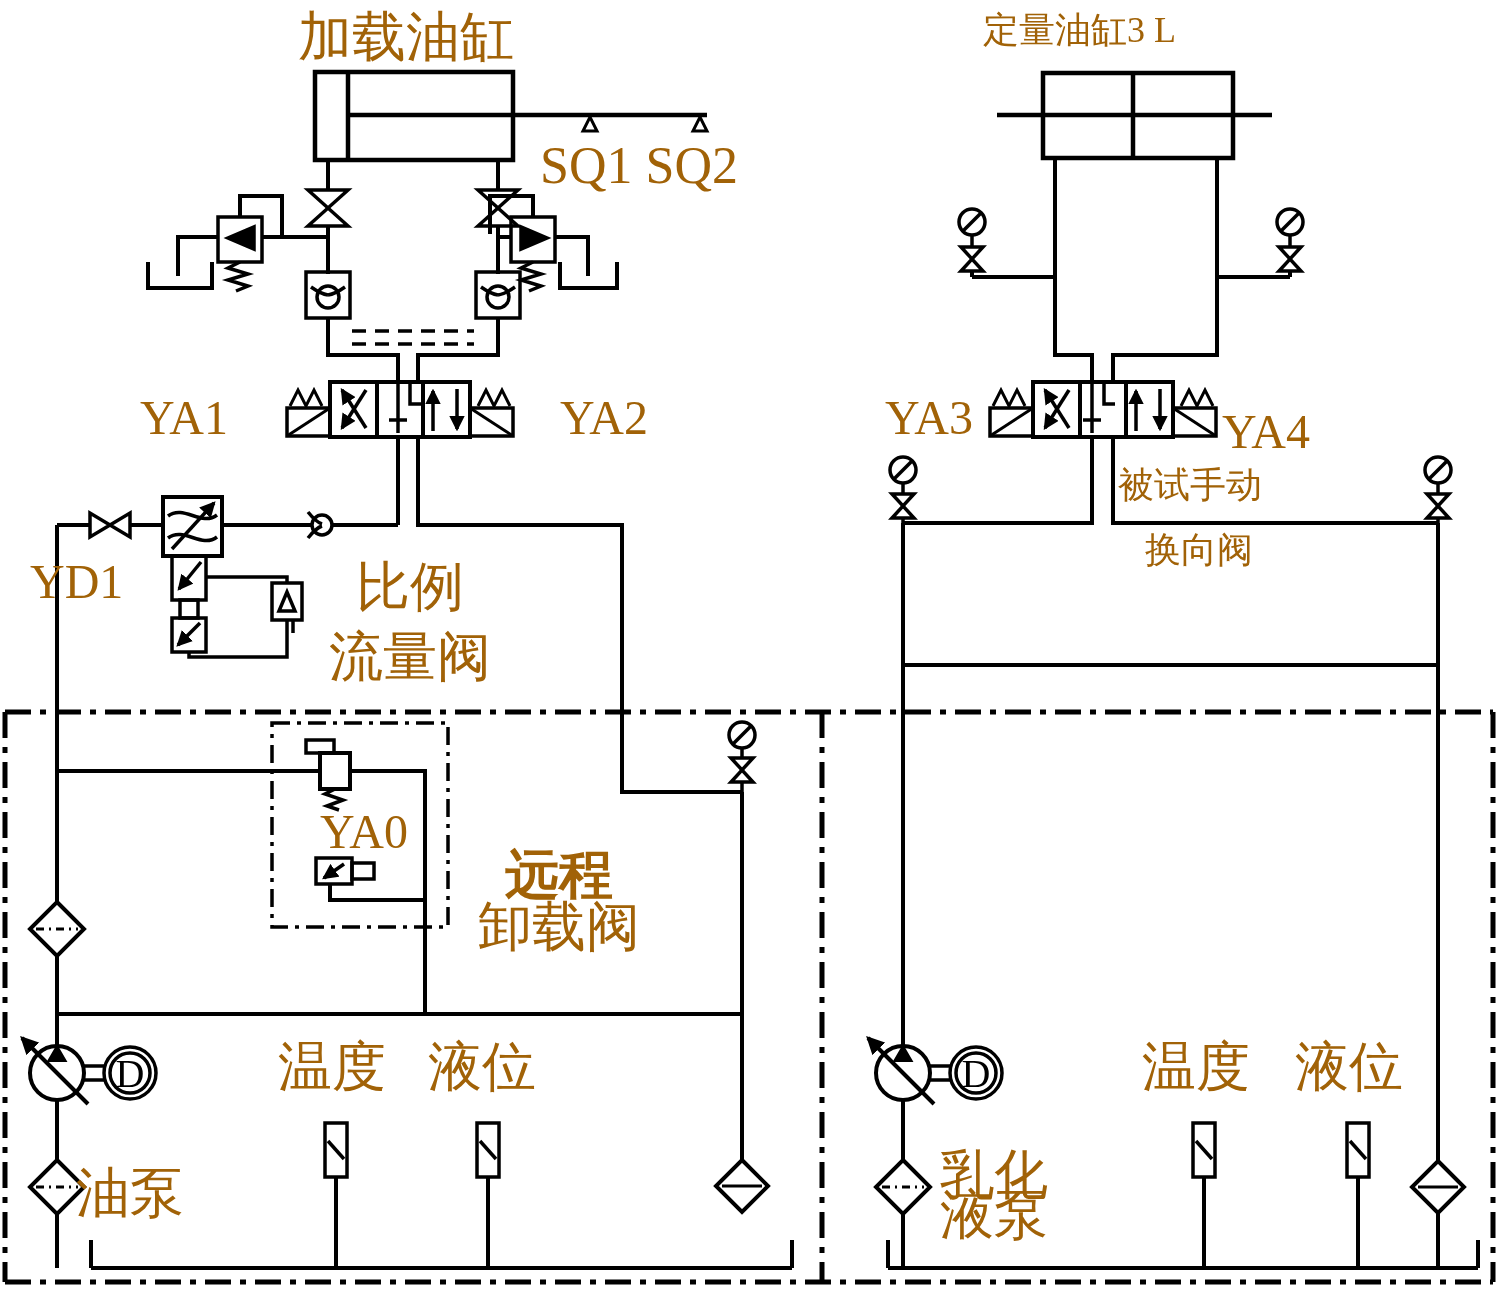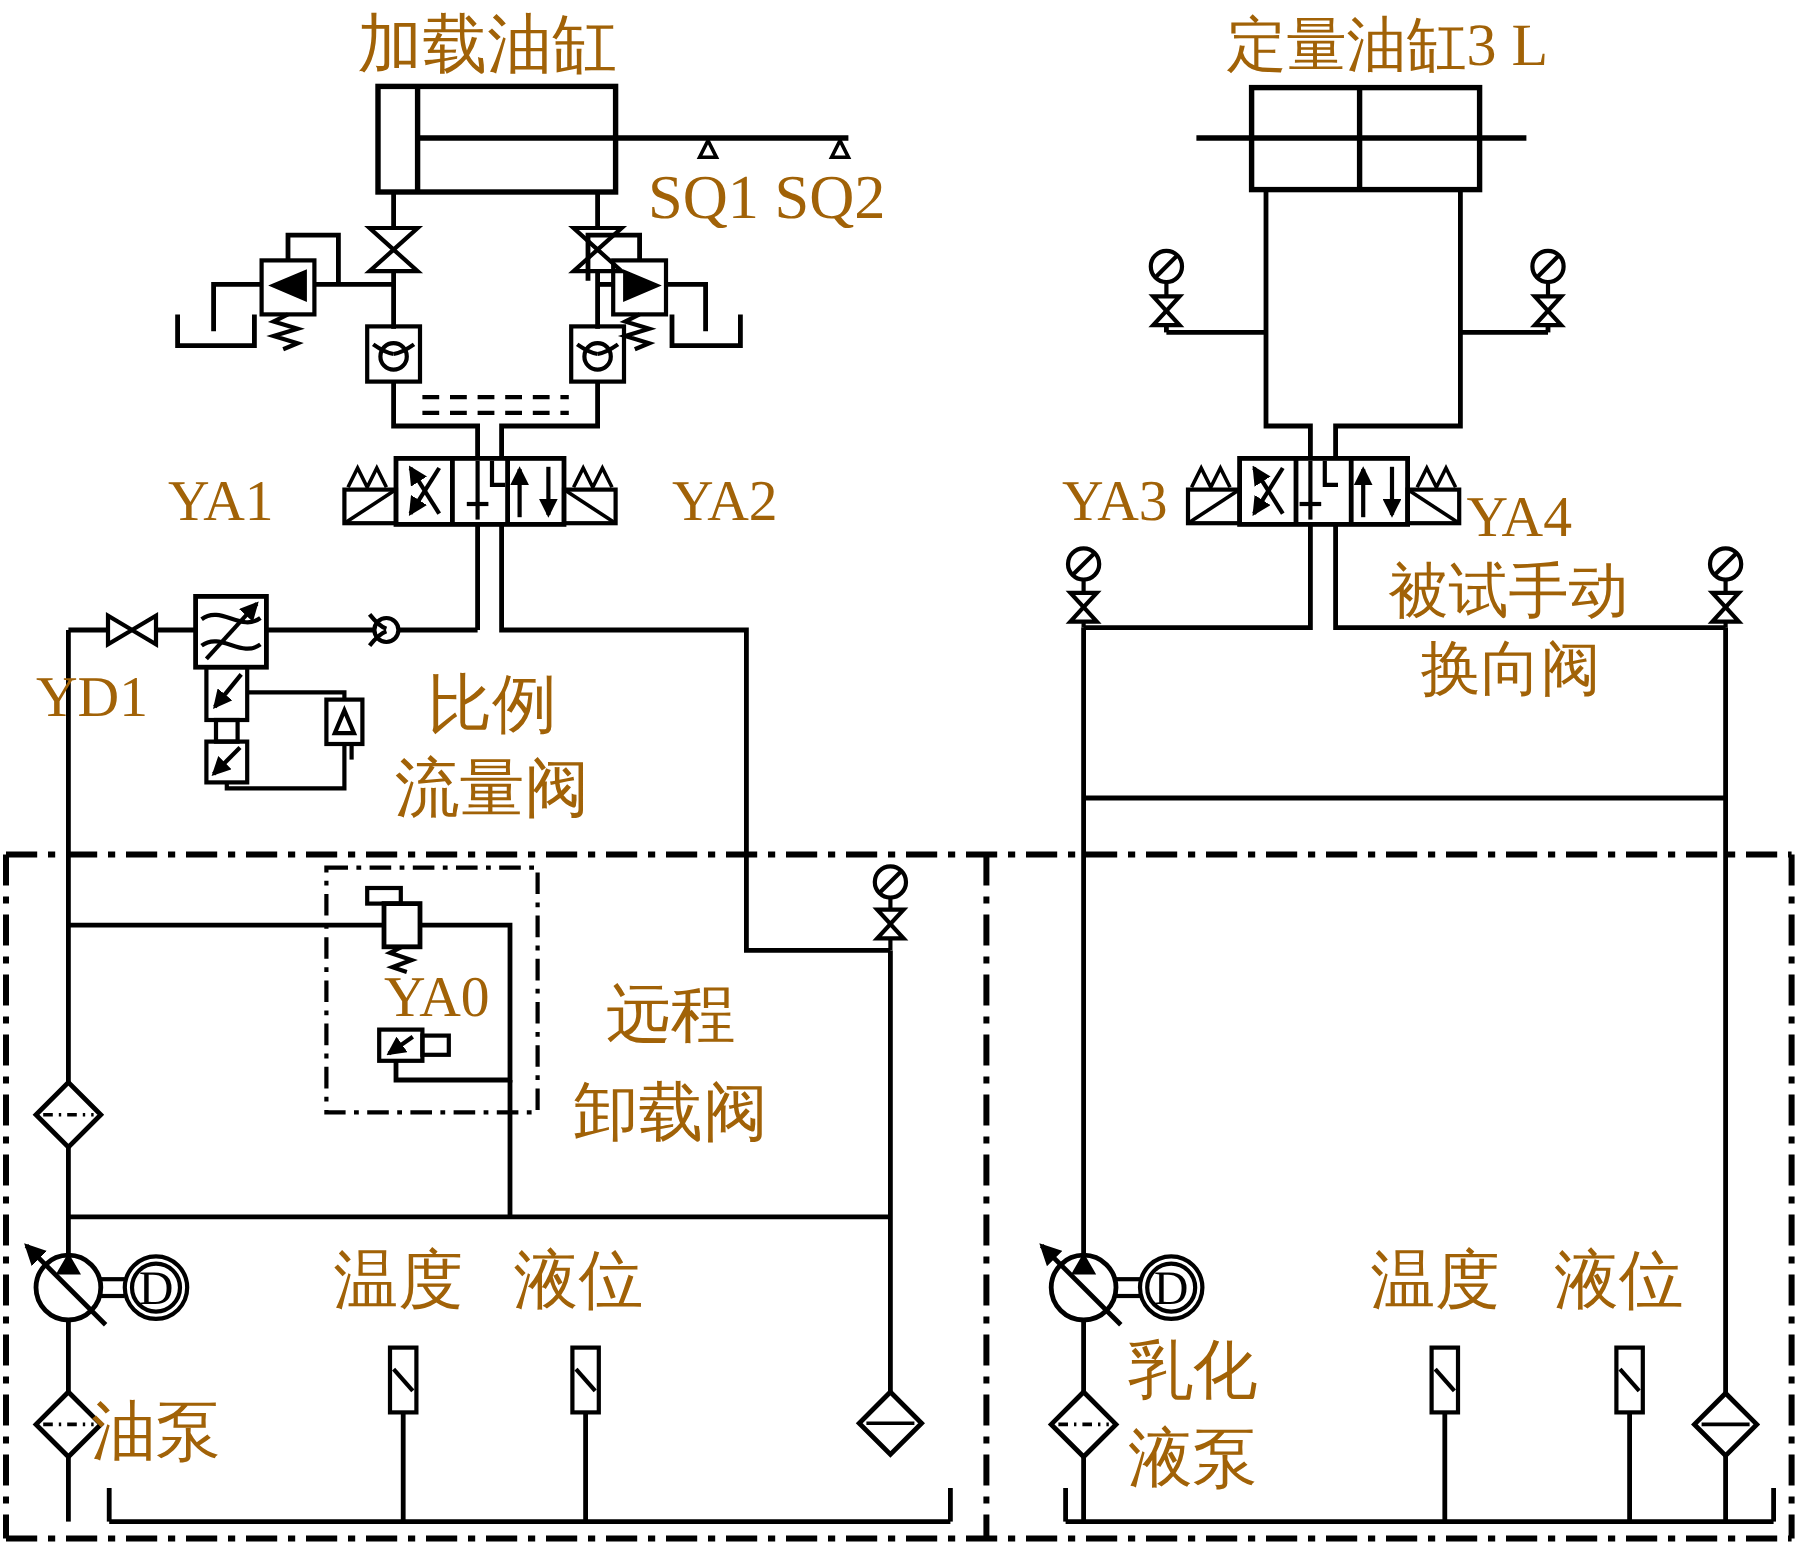--- a/index.html
+++ b/index.html
@@ -1,21 +1,21 @@
 <!DOCTYPE html>
 <html><head>
 <meta charset="utf-8">
 <style>
   html,body{margin:0;padding:0;background:#ffffff;}
   #stage{position:relative;width:1500px;height:1289px;background:#fff;overflow:hidden;
          font-family:"Liberation Serif","DejaVu Serif",serif;}
   #stage svg{position:absolute;left:0;top:0;}
   .lbl{position:absolute;color:#a16207;white-space:nowrap;line-height:1;
        font-family:"Liberation Serif","DejaVu Serif",serif;}
-  .f54{font-size:54px;} .f50{font-size:50px;margin-left:39px;} .f48{font-size:48px;} .f52{font-size:52px;}
+  .f54{font-size:54px;} .f50{font-size:36px;} .f48{font-size:48px;} .f52{font-size:52px;}
 </style>
 </head>
 <body>
 
 <div id="stage">
 
 <svg width="1500" height="1289" viewBox="0 0 1500 1289">
   <defs>
     <marker id="arr" viewBox="0 0 10 10" refX="8.5" refY="5" markerWidth="4.5" markerHeight="4.5" orient="auto">
       <path d="M0,0 L10,5 L0,10 z" fill="#000"></path>
@@ -327,25 +327,25 @@
 <div class="lbl f48" style="left:1222px;top:396px;margin-top:12px;">YA4</div>
 <div class="lbl f48" style="left:30px;top:558px;">YD1</div>
 <div class="lbl f48" style="left:320px;top:808px;">YA0</div>
 
 <div class="lbl f54" style="left:356px;top:560px;">比例</div>
 <div class="lbl f54" style="left:329px;top:630px;">流量阀</div>
 
 <div class="lbl f50" style="left:1118px;top:467px;">被试手动</div>
 <div class="lbl f50" style="left:1145px;top:532px;">换向阀</div>
 
-<div class="lbl f54" style="left:505px;top:818px;">远程</div>
+<div class="lbl f54" style="left:505px;top:848px;font-weight:bold;">远程</div>
 <div class="lbl f54" style="left:478px;top:900px;">卸载阀</div>
 
 <div class="lbl f54" style="left:76px;top:1120px;margin-top:46px;">油泵</div>
 <div class="lbl f54" style="left:278px;top:1040px;">温度</div>
 <div class="lbl f54" style="left:428px;top:1040px;">液位</div>
 
-<div class="lbl f54" style="left:940px;top:1115px;">乳化</div>
+<div class="lbl f54" style="left:940px;top:1148px;">乳化</div>
 <div class="lbl f54" style="left:940px;top:1188px;">液泵</div>
 <div class="lbl f54" style="left:1142px;top:1040px;">温度</div>
 <div class="lbl f54" style="left:1295px;top:1040px;">液位</div>
 
 </div>
 
 </body></html>

